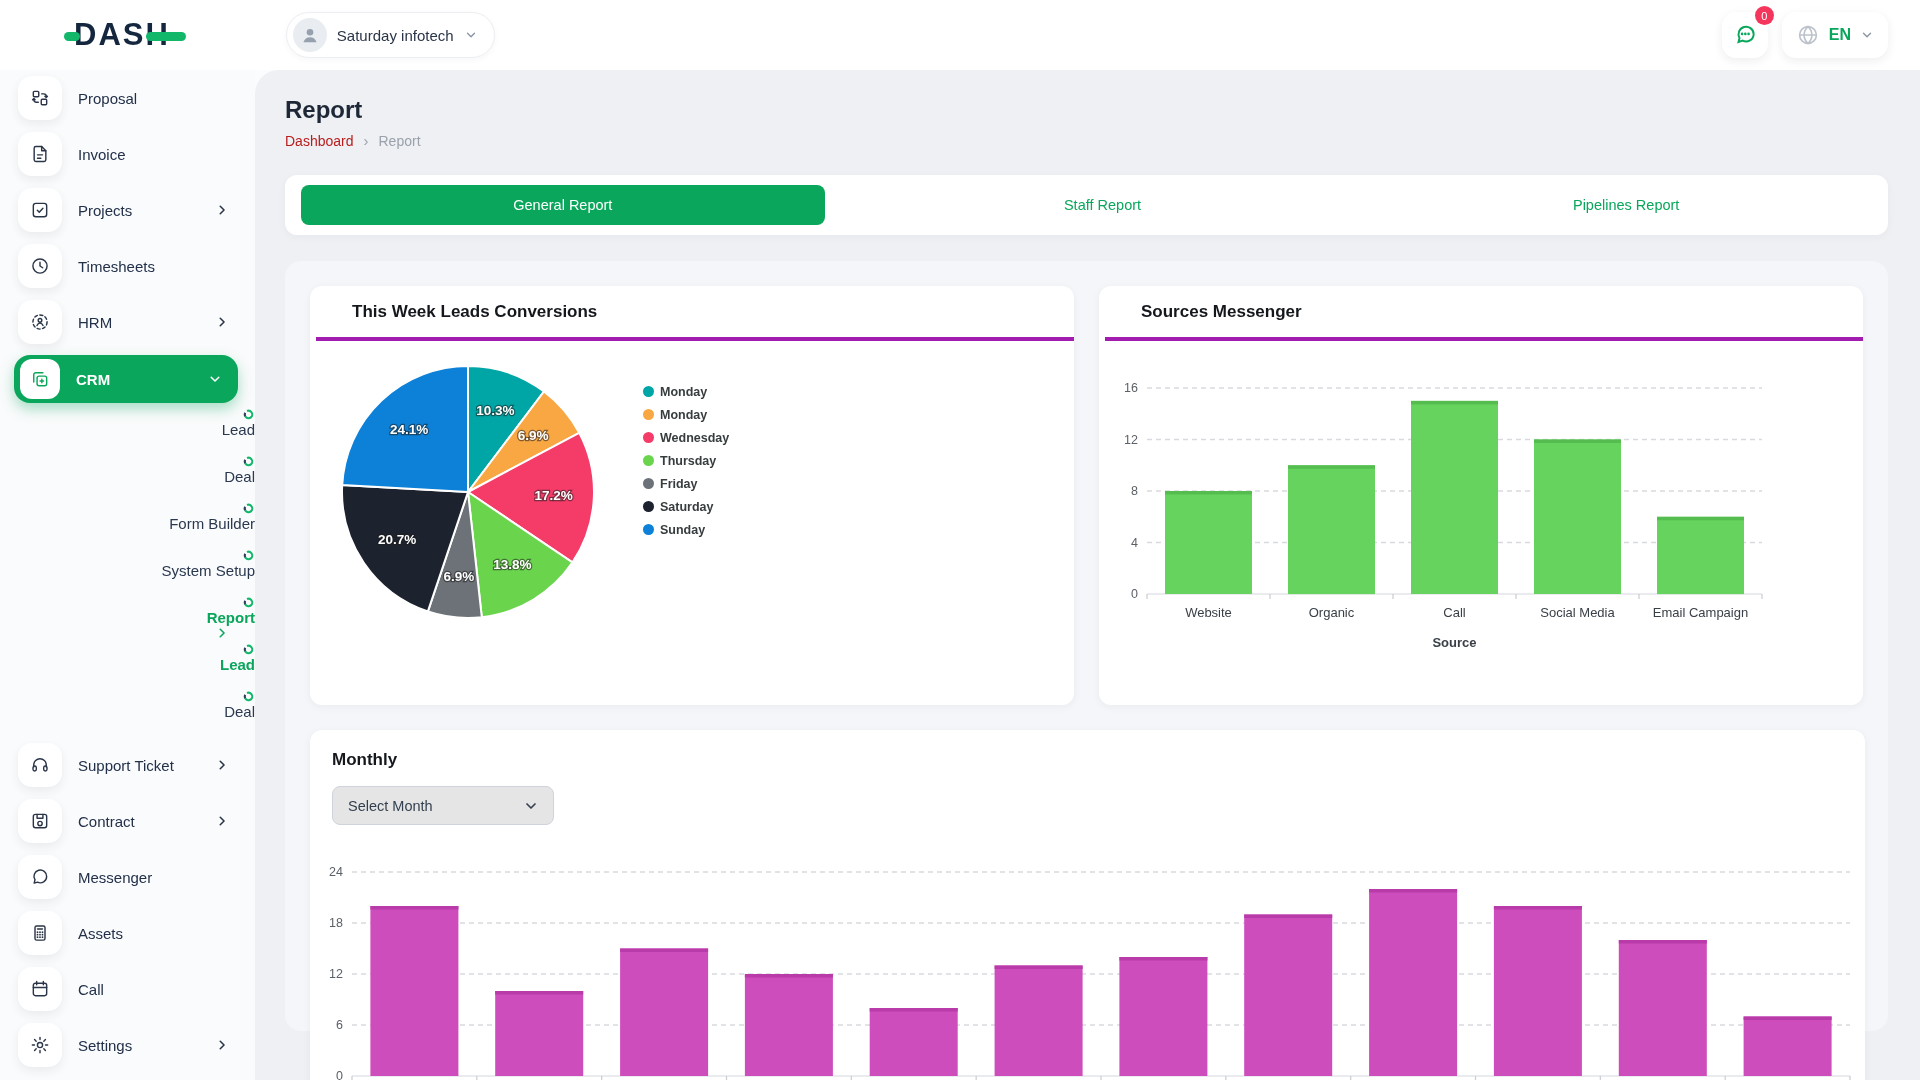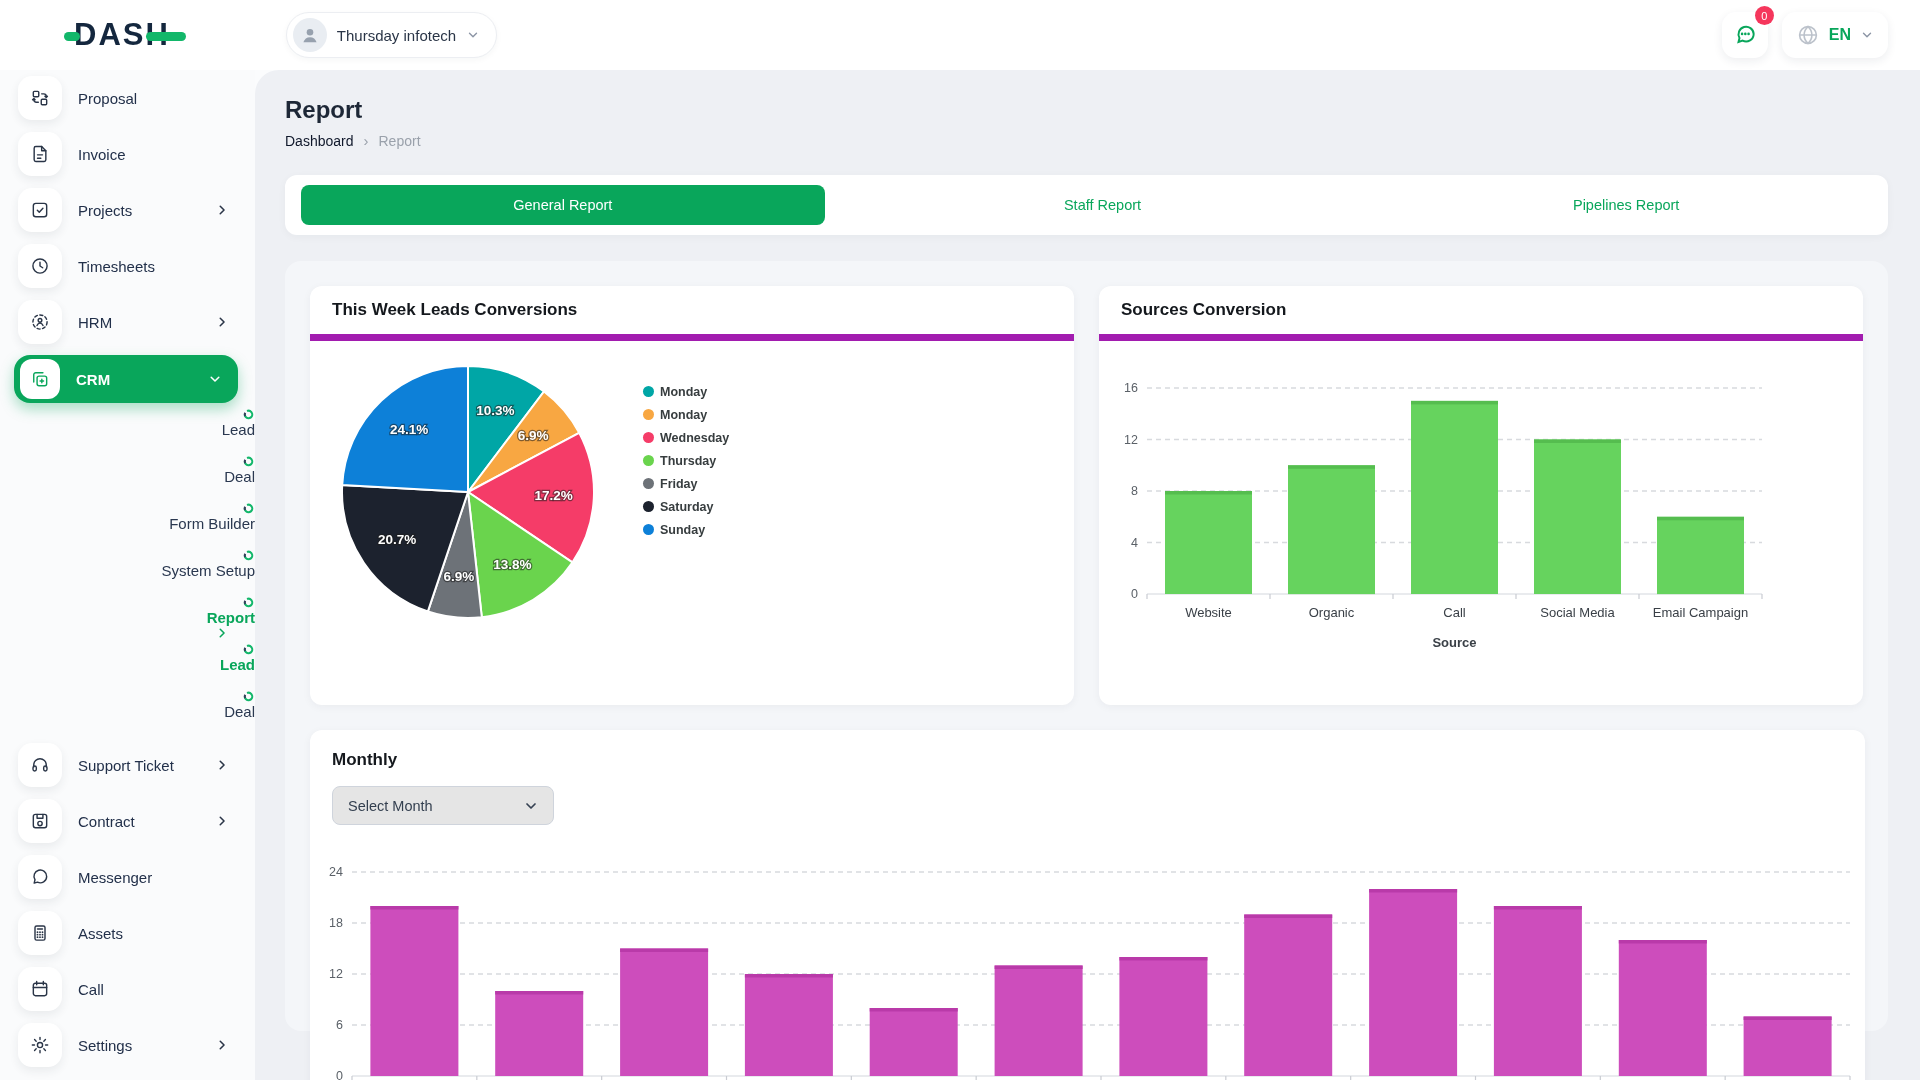--- a/index.html
+++ b/index.html
@@ -45,36 +45,36 @@
   .sb-sub .sb-label { margin-left:13px; font-weight:500; color:#2a3850; }
   .sb-sub.lvl1 { padding-left:34px; }
   .sb-sub.lvl2 { padding-left:56px; }
   .sb-sub.active .sb-label { color:#09A65B; font-weight:700; }
 
   
   .main { position:absolute; left:255px; top:70px; width:1665px; height:1010px; background:#eef0f4;
           border-top-left-radius:24px; padding:26px 32px 0 30px; }
   .page-title { font-size:24px; font-weight:700; color:#1d2736; }
   .breadcrumb { margin-top:8px; display:flex; align-items:center; gap:10px; font-size:14px; }
-  .bc-home { color:#0f172a; cursor:pointer; }
+  .bc-home { color:#b91c1c; cursor:pointer; }
   .bc-sep { color:#9aa1ab; font-size:15px; }
   .bc-cur { color:#9aa1ab; }
 
   .tabs-card { margin-top:26px; background:#fff; border-radius:12px; height:60px; display:flex; align-items:center;
                box-shadow:0 2px 8px rgba(30,40,60,.04); }
   .tab-col { flex:1; display:flex; align-items:center; justify-content:center; height:100%; }
   .tab-active { flex:1; margin:10px 16px; height:40px; border-radius:8px; background:#09A65B; color:#fff;
                 display:flex; align-items:center; justify-content:center; font-size:14.5px; cursor:pointer; }
   .tab-link { color:#09A65B; font-size:14.5px; cursor:pointer; }
 
   .charts-wrap { margin-top:26px; background:#f4f6f9; border-radius:16px; padding:25px; height:770px; }
   .cards-row { display:flex; gap:25px; }
   .card { background:#fff; border-radius:12px; box-shadow:0 2px 8px rgba(30,40,60,.05); position:relative; overflow:hidden; }
   .card.half { width:765px; height:419px; }
-  .card-head { height:55px; display:flex; align-items:center; padding:0 22px; border-bottom:7px solid #a21caf; }
+  .card-head { height:55px; display:flex; align-items:center; padding:0 36px; border-bottom:4px solid #a21caf;margin-left:6px; }
   .card-title { font-size:17px; font-weight:700; color:#14181d; }
   .legend { position:absolute; left:333px; top:94px;font-weight:bold; }
   .legend-item { display:flex; align-items:center; height:23px; gap:6px; }
   .legend-dot { width:11px; height:11px; border-radius:50%; }
   .legend-label { font-size:12.5px; color:#373d3f; }
 
   .card.monthly { margin-top:25px; width:1555px; height:400px; }
   .monthly-head { padding:20px 22px 0 22px; position:relative; z-index:2; }
   .month-select { margin:16px 0 0 0; width:222px; height:39px; border:1.5px solid #cfd4dc; border-radius:8px; background:#e5e5e5;
                   display:flex; align-items:center; justify-content:space-between; padding:0 14px 0 15px; cursor:pointer; }
@@ -90,21 +90,21 @@
     <span class="logo-text">DASH</span>
     <span class="logo-bar"></span>
   </div>
   <div class="account-pill">
     <span class="avatar">
       <svg width="22" height="22" viewBox="0 0 24 24">
           <circle cx="12" cy="9" r="3.6" fill="#97a1ae"></circle>
           <path d="M4.8 20c1.1-3.7 3.7-5.6 7.2-5.6s6.1 1.9 7.2 5.6z" fill="#97a1ae"></path>
         </svg>
     </span>
-    <span class="account-name">Thursday infotech</span>
+    <span class="account-name">Saturday infotech</span>
     <svg width="14" height="14" viewBox="0 0 24 24" fill="none" stroke="#8b95a5" stroke-width="2.4" stroke-linecap="round" stroke-linejoin="round">
         <path d="M6 9l6 6 6-6"></path>
       </svg>
   </div>
   <div class="top-right">
     <div class="msg-chip">
       <svg width="26" height="26" viewBox="0 0 24 24" fill="none" stroke="#09A65B" stroke-width="1.8" stroke-linecap="round">
         <path d="M20 11a7 7 0 0 1-10.2 6.2L6 18.4l.9-3.6A7 7 0 1 1 20 11z"></path>
         <path d="M9.3 11h.01M12.3 11h.01M15.3 11h.01" stroke-width="2.4"></path>
       </svg>
@@ -407,21 +407,21 @@
               <span class="legend-label">Saturday</span>
             </div>
             <div class="legend-item">
               <span class="legend-dot" style="background:#0D80D8"></span>
               <span class="legend-label">Sunday</span>
             </div>
           </div>
       </div>
       <div class="card half">
         <div class="card-head">
-            <span class="card-title">Sources Conversion</span>
+            <span class="card-title">Sources Messenger</span>
           </div>
         <svg class="chart" id="sources-chart" width="765" height="419">
             <line x1="48" y1="102" x2="663" y2="102" stroke="#d8dade" stroke-width="1.3" stroke-dasharray="5 4"></line>
             <text x="39" y="106" text-anchor="end" font-size="12.5" fill="#5b6168">16</text>
             <line x1="48" y1="153.5" x2="663" y2="153.5" stroke="#d8dade" stroke-width="1.3" stroke-dasharray="5 4"></line>
             <text x="39" y="157.5" text-anchor="end" font-size="12.5" fill="#5b6168">12</text>
             <line x1="48" y1="205" x2="663" y2="205" stroke="#d8dade" stroke-width="1.3" stroke-dasharray="5 4"></line>
             <text x="39" y="209" text-anchor="end" font-size="12.5" fill="#5b6168">8</text>
             <line x1="48" y1="256.5" x2="663" y2="256.5" stroke="#d8dade" stroke-width="1.3" stroke-dasharray="5 4"></line>
             <text x="39" y="260.5" text-anchor="end" font-size="12.5" fill="#5b6168">4</text>

